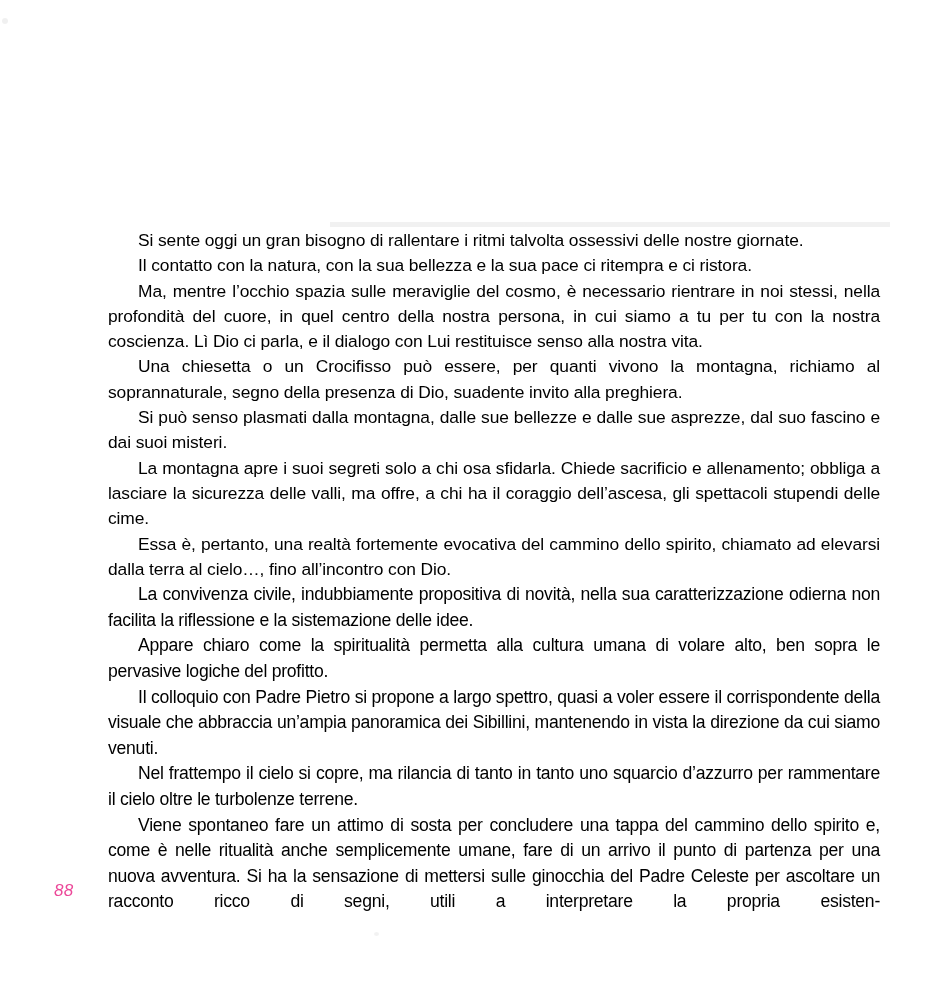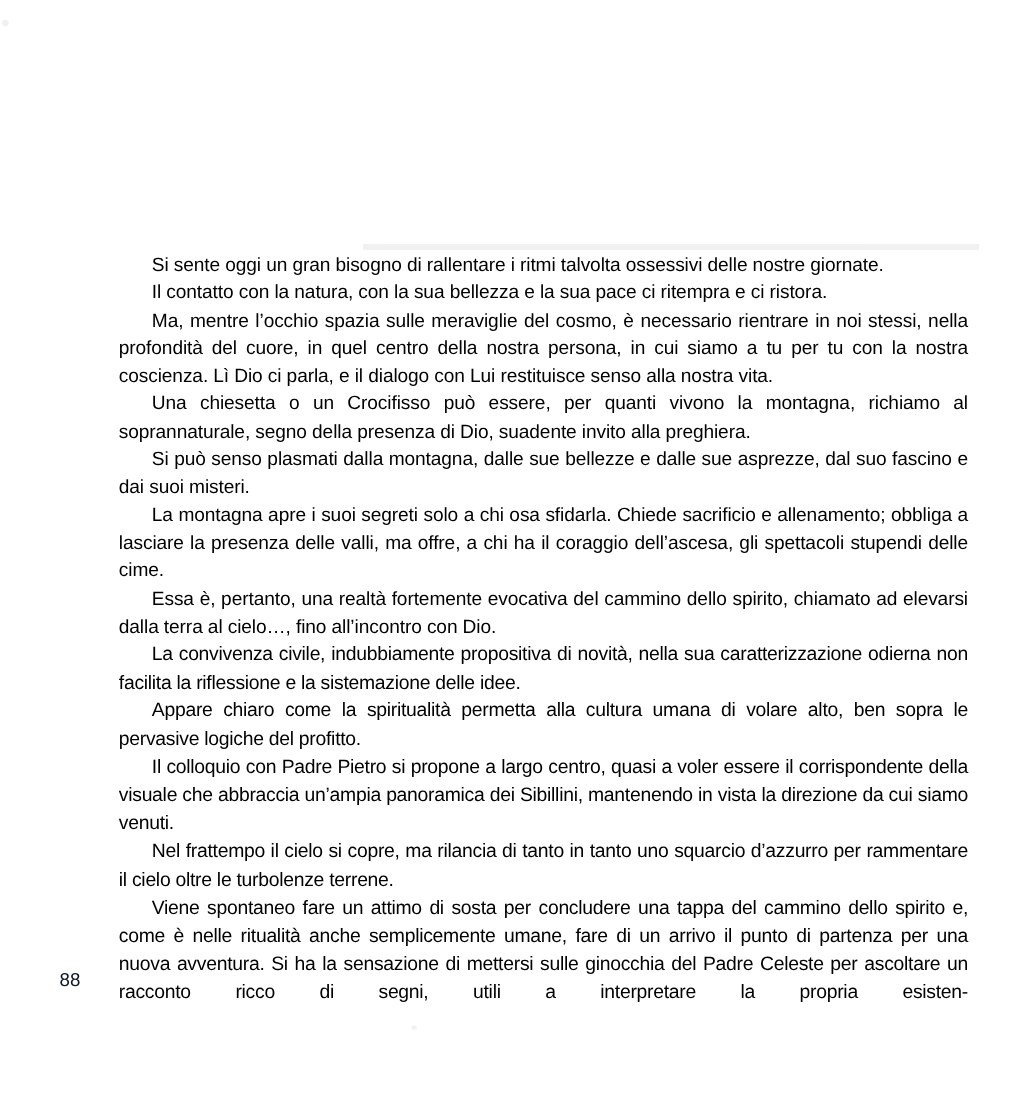--- a/index.html
+++ b/index.html
@@ -67,24 +67,25 @@
     content: "";
     display: inline-block;
     width: 100%;
   }
 
   
   .folio {
     position: absolute;
     left: 54px;
     top: 882px;
+    font-style: italic;
     font-size: 17px;
     line-height: 1;
     letter-spacing: 0.2px;
-    color: #0f172a;
+    color: #ec4899;
   }
 
   
   .speckle {
     position: absolute;
     left: 330px;
     top: 222px;
     width: 560px;
     height: 5px;
     opacity: 0.05;
@@ -138,29 +139,29 @@
     <p class="para italic">Si sente oggi un gran bisogno di rallentare i ritmi talvolta ossessivi delle nostre giornate.</p>
 
     <p class="para italic">Il contatto con la natura, con la sua bellezza e la sua pace ci ritempra e ci ristora.</p>
 
     <p class="para italic">Ma, mentre l’occhio spazia sulle meraviglie del cosmo, è necessario rientrare in noi stessi, nella profondità del cuore, in quel centro della nostra persona, in cui siamo a tu per tu con la nostra coscienza. Lì Dio ci parla, e il dialogo con Lui restituisce senso alla nostra vita.</p>
 
     <p class="para italic">Una chiesetta o un Crocifisso può essere, per quanti vivono la montagna, richiamo al soprannaturale, segno della presenza di Dio, suadente invito alla preghiera.</p>
 
     <p class="para italic">Si può senso plasmati dalla montagna, dalle sue bellezze e dalle sue asprezze, dal suo fascino e dai suoi misteri.</p>
 
-    <p class="para italic">La montagna apre i suoi segreti solo a chi osa sfidarla. Chiede sacrificio e allenamento; obbliga a lasciare la presenza delle valli, ma offre, a chi ha il coraggio dell’ascesa, gli spettacoli stupendi delle cime.</p>
+    <p class="para italic">La montagna apre i suoi segreti solo a chi osa sfidarla. Chiede sacrificio e allenamento; obbliga a lasciare la sicurezza delle valli, ma offre, a chi ha il coraggio dell’ascesa, gli spettacoli stupendi delle cime.</p>
 
     <p class="para italic">Essa è, pertanto, una realtà fortemente evocativa del cammino dello spirito, chiamato ad elevarsi dalla terra al cielo…, fino all’incontro con Dio.</p>
 
     <p class="para roman">La convivenza civile, indubbiamente propositiva di novità, nella sua caratterizzazione odierna non facilita la riflessione e la sistemazione delle idee.</p>
 
     <p class="para roman">Appare chiaro come la spiritualità permetta alla cultura umana di volare alto, ben sopra le pervasive logiche del profitto.</p>
 
-    <p class="para roman">Il colloquio con Padre Pietro si propone a largo centro, quasi a voler essere il corrispondente della visuale che abbraccia un’ampia panoramica dei Sibillini, mantenendo in vista la direzione da cui siamo venuti.</p>
+    <p class="para roman">Il colloquio con Padre Pietro si propone a largo spettro, quasi a voler essere il corrispondente della visuale che abbraccia un’ampia panoramica dei Sibillini, mantenendo in vista la direzione da cui siamo venuti.</p>
 
     <p class="para roman">Nel frattempo il cielo si copre, ma rilancia di tanto in tanto uno squarcio d’azzurro per rammentare il cielo oltre le turbolenze terrene.</p>
 
     <p class="para roman last">Viene spontaneo fare un attimo di sosta per concludere una tappa del cammino dello spirito e, come è nelle ritualità anche semplicemente umane, fare di un arrivo il punto di partenza per una nuova avventura. Si ha la sensazione di mettersi sulle ginocchia del Padre Celeste per ascoltare un racconto ricco di segni, utili a interpretare la propria esisten-</p>
 
   </div>
 
   <div class="folio">88</div>
 
 </div>

